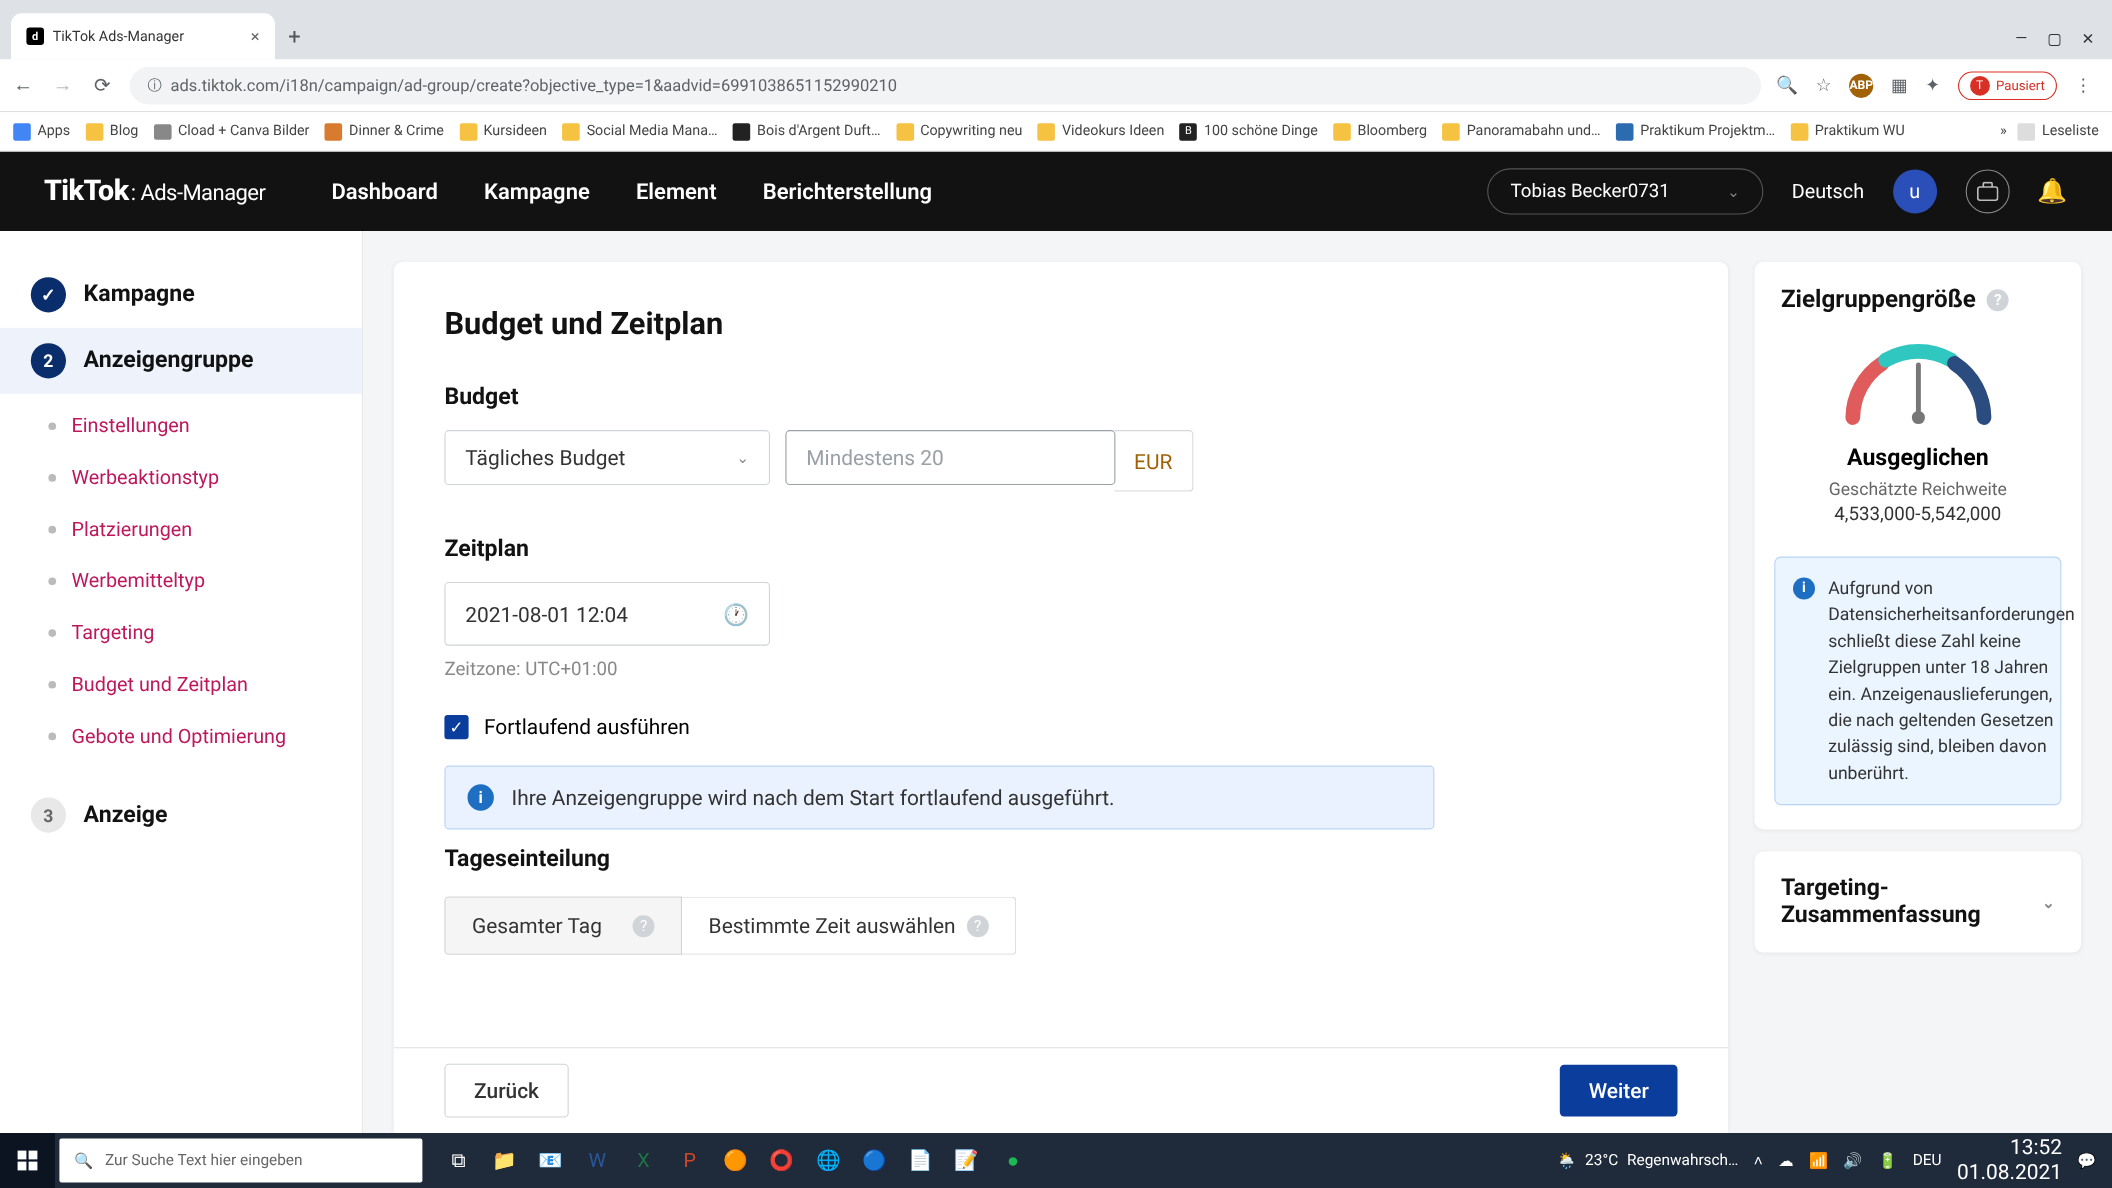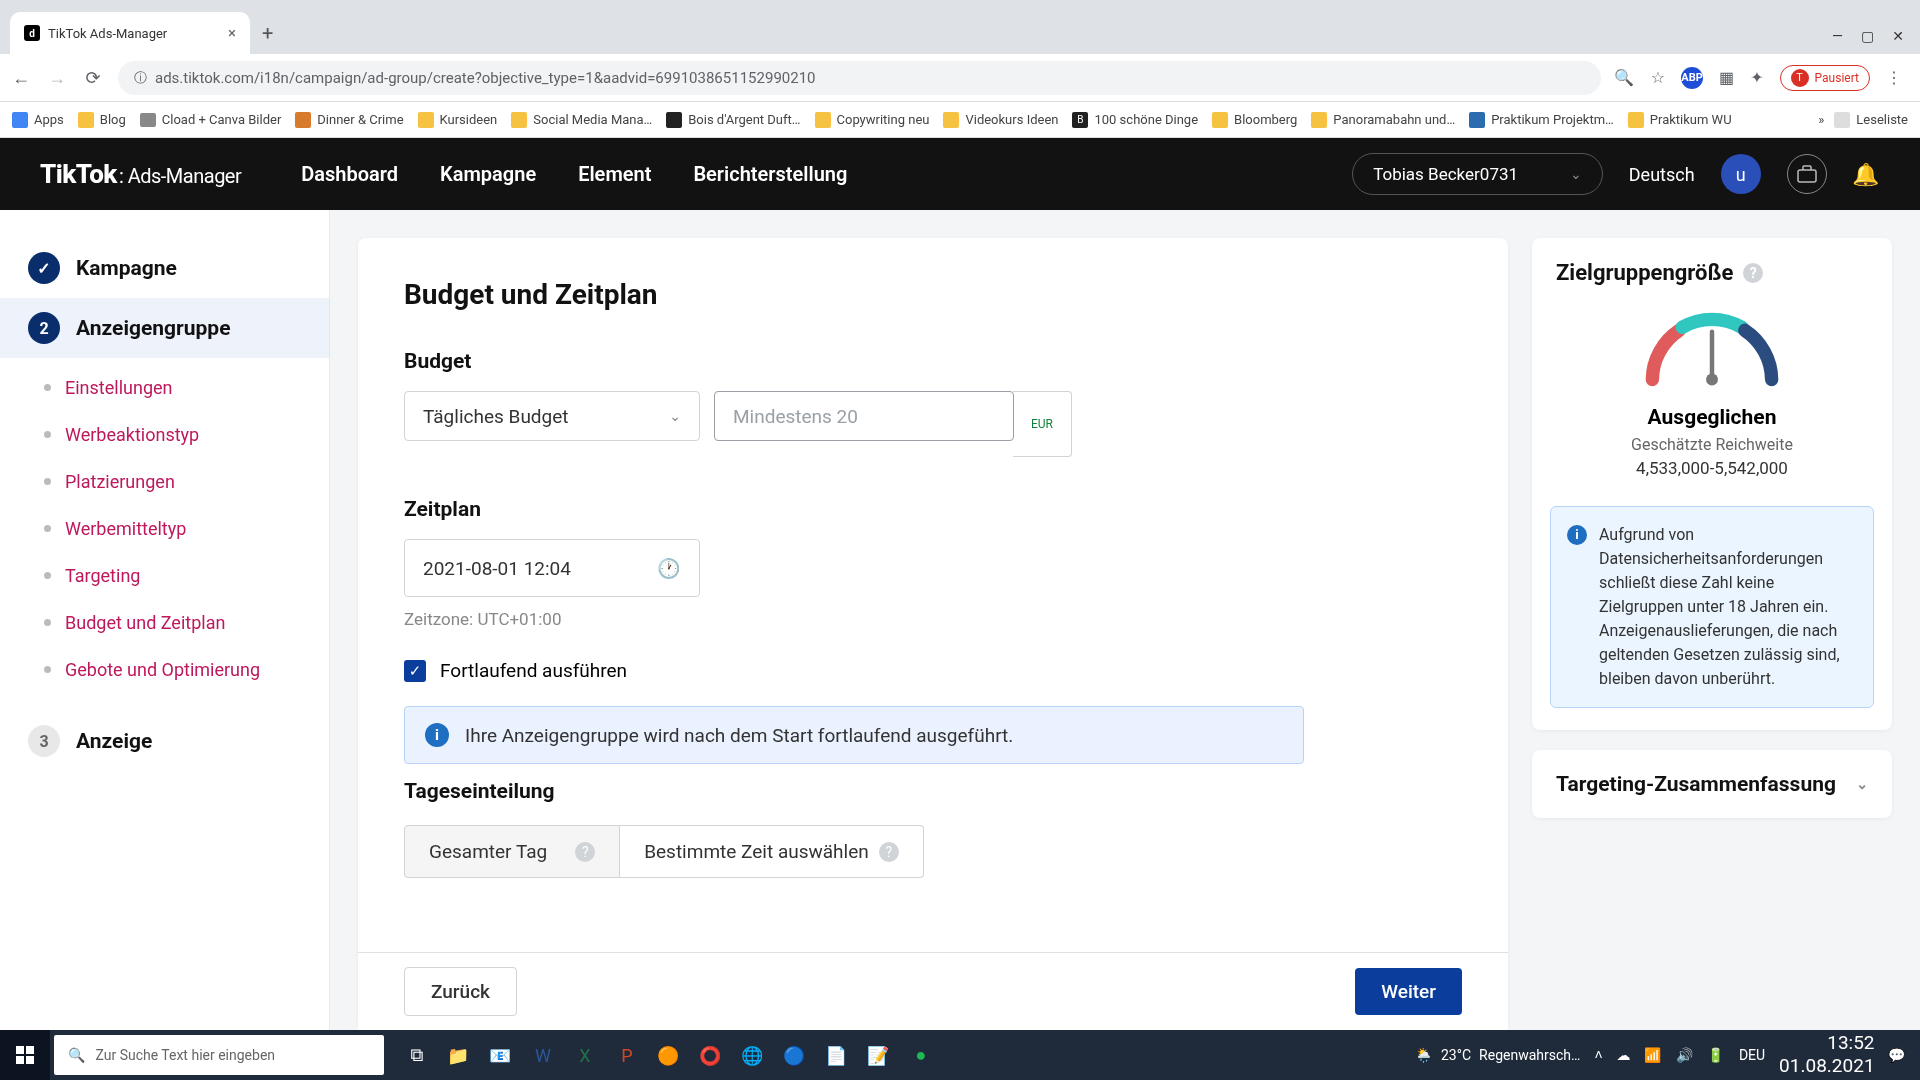--- a/index.html
+++ b/index.html
@@ -58,35 +58,35 @@
 
 .main-area { flex: 1; display: flex; gap: 24px; padding: 28px 28px 0 28px; overflow: hidden; position: relative; }
 .card { background: #fff; border-radius: 8px; box-shadow: 0 1px 4px rgba(0,0,0,.06); }
 .form-card { flex: 1; padding: 40px 46px 0 46px; position: relative; }
 .form-card h2 { font-size: 28px; font-weight: 700; color: #121212; margin-bottom: 38px; }
 .section-label { font-size: 21px; font-weight: 700; color: #121212; margin-bottom: 18px; }
 .input-row { display: flex; gap: 0; margin-bottom: 40px; }
 .select-box { display: flex; align-items: center; justify-content: space-between; border: 1px solid #d0d3d7; border-radius: 4px; padding: 0 18px; height: 50px; width: 296px; font-size: 19px; color: #333; cursor: pointer; }
 .text-input { border: 1px solid #9aa0a6; border-radius: 4px; height: 50px; width: 300px; padding: 0 18px; font-size: 19px; color: #333; margin-left: 14px; }
 .text-input::placeholder { color: #9aa0a6; }
-.currency { display: flex; align-items: center; padding: 0 18px; height: 66px; border: 1px solid #d0d3d7; border-left: none; border-radius: 0 4px 4px 0; margin-left: -1px; font-size: 12px; color: #15803d; }
+.currency { display: flex; align-items: center; padding: 0 18px; height: 56px; border: 1px solid #d0d3d7; border-left: none; border-radius: 0 4px 4px 0; margin-left: -1px; font-size: 19px; color: #a16207; }
 .text-input-date { border: 1px solid #d0d3d7; border-radius: 4px; height: 58px; width: 296px; padding: 0 18px; font-size: 19px; color: #333; display: flex; align-items: center; justify-content: space-between; cursor: pointer; }
 .helper { font-size: 17px; color: #888; margin-top: 12px; }
 .checkbox-row { display: flex; align-items: center; gap: 14px; margin-top: 30px; font-size: 19px; }
 .checkbox-row .cb { width: 22px; height: 22px; background: #0a3d9c; border-radius: 3px; display: flex; align-items: center; justify-content: center; color: #fff; font-size: 15px; }
 .info-banner { background: #eaf2ff; border: 1px solid #b8d3f7; border-radius: 4px; padding: 16px 20px; display: flex; align-items: center; gap: 16px; font-size: 19px; color: #333; margin-top: 24px; width: 900px; }
 .info-banner .i { width: 24px; height: 24px; background: #1e6fc2; border-radius: 50%; color: #fff; display: flex; align-items: center; justify-content: center; font-size: 15px; font-weight: bold; }
 .seg-tabs { display: flex; margin-top: 22px; }
 .seg-tab { border: 1px solid #d0d3d7; padding: 14px 24px; font-size: 19px; color: #333; display: flex; align-items: center; gap: 10px; cursor: pointer; }
 .seg-tab.active { background: #f5f5f5; gap: 28px; }
 .seg-tab:first-child { border-radius: 4px 0 0 4px; }
 .seg-tab:last-child { border-radius: 0 4px 4px 0; border-left: none; }
 .q { width: 20px; height: 20px; border-radius: 50%; background: #d0d3d7; color: #fff; display: flex; align-items: center; justify-content: center; font-size: 14px; }
 
-.right-panel { width: 360px; display: flex; flex-direction: column; gap: 20px; }
+.right-panel { width: 297px; display: flex; flex-direction: column; gap: 20px; }
 .panel-title { font-size: 22px; font-weight: 700; color: #121212; display: flex; align-items: center; gap: 10px; padding: 22px 24px 10px 24px; }
 .gauge-wrap { display: flex; flex-direction: column; align-items: center; padding: 10px 24px 28px 24px; }
 .gauge { width: 150px; height: 82px; position: relative; }
 .gauge svg { width: 100%; height: 100%; }
 .gauge-label { font-size: 21px; font-weight: 700; margin-top: 18px; }
 .gauge-sub { font-size: 16px; color: #666; margin-top: 6px; }
 .gauge-range { font-size: 17px; color: #333; margin-top: 4px; }
 .info-box { background: #eaf5ff; border: 1px solid #b8d3f7; border-radius: 6px; margin: 0 18px 22px 18px; padding: 16px; font-size: 16px; color: #333; line-height: 1.5; display: flex; gap: 12px; }
 .info-box .i { width: 20px; height: 20px; min-width: 20px; background: #1e6fc2; border-radius: 50%; color: #fff; display: flex; align-items: center; justify-content: center; font-size: 13px; font-weight: bold; margin-top: 2px; }
 .collapse-row { padding: 22px 24px; display: flex; align-items: center; justify-content: space-between; font-size: 21px; font-weight: 700; color: #121212; cursor: pointer; }
@@ -134,21 +134,21 @@
   <span class="nav-btn">←</span>
   <span class="nav-btn disabled">→</span>
   <span class="nav-btn">⟳</span>
   <div class="url-box">
     <span class="lock">ⓘ</span>
     <span>ads.tiktok.com/i18n/campaign/ad-group/create?objective_type=1&amp;aadvid=6991038651152990210</span>
   </div>
   <div class="addr-right">
     <span style="color:#5f6368">🔍</span>
     <span style="color:#5f6368">☆</span>
-    <span class="ext-icon" style="background:#1d4ed8">ABP</span>
+    <span class="ext-icon" style="background:#a16207">ABP</span>
     <span style="color:#5f6368">▦</span>
     <span style="color:#5f6368">✦</span>
     <span class="pause-badge">
       <span class="dot">T</span>
       <span>Pausiert</span>
     </span>
     <span style="color:#5f6368">⋮</span>
   </div>
 </div>
 

